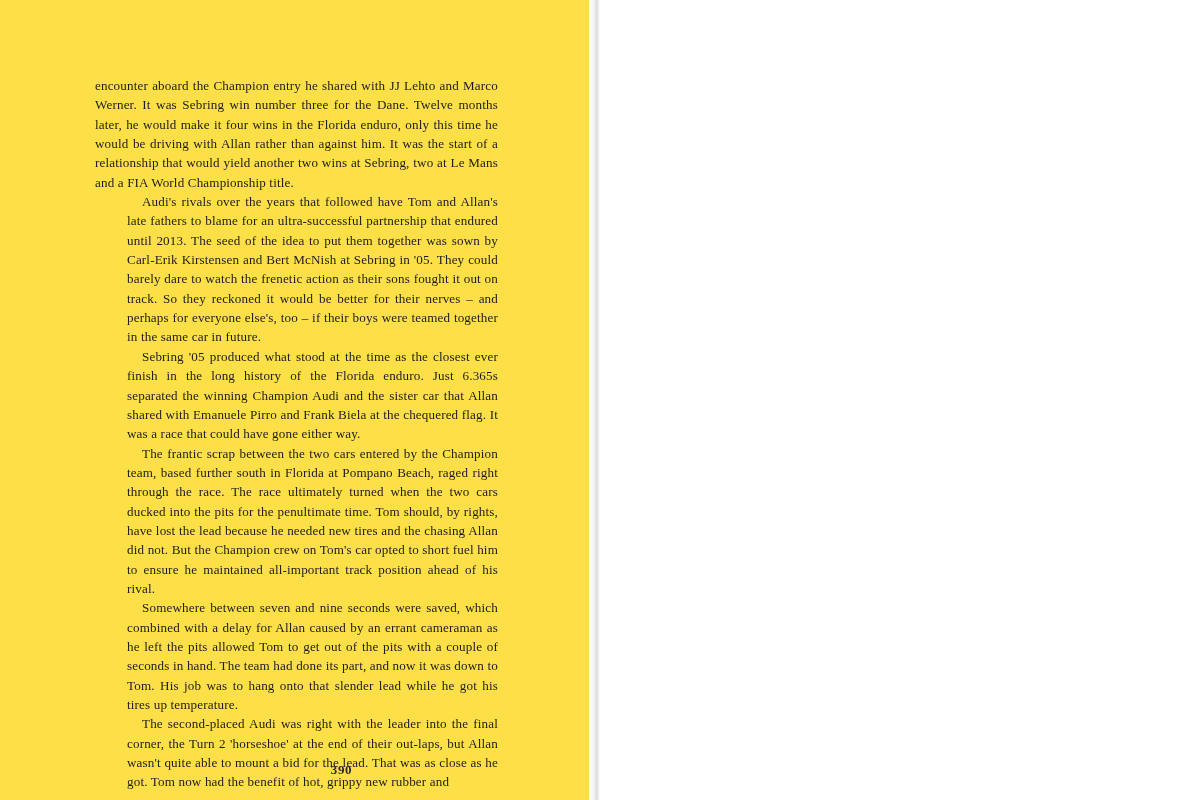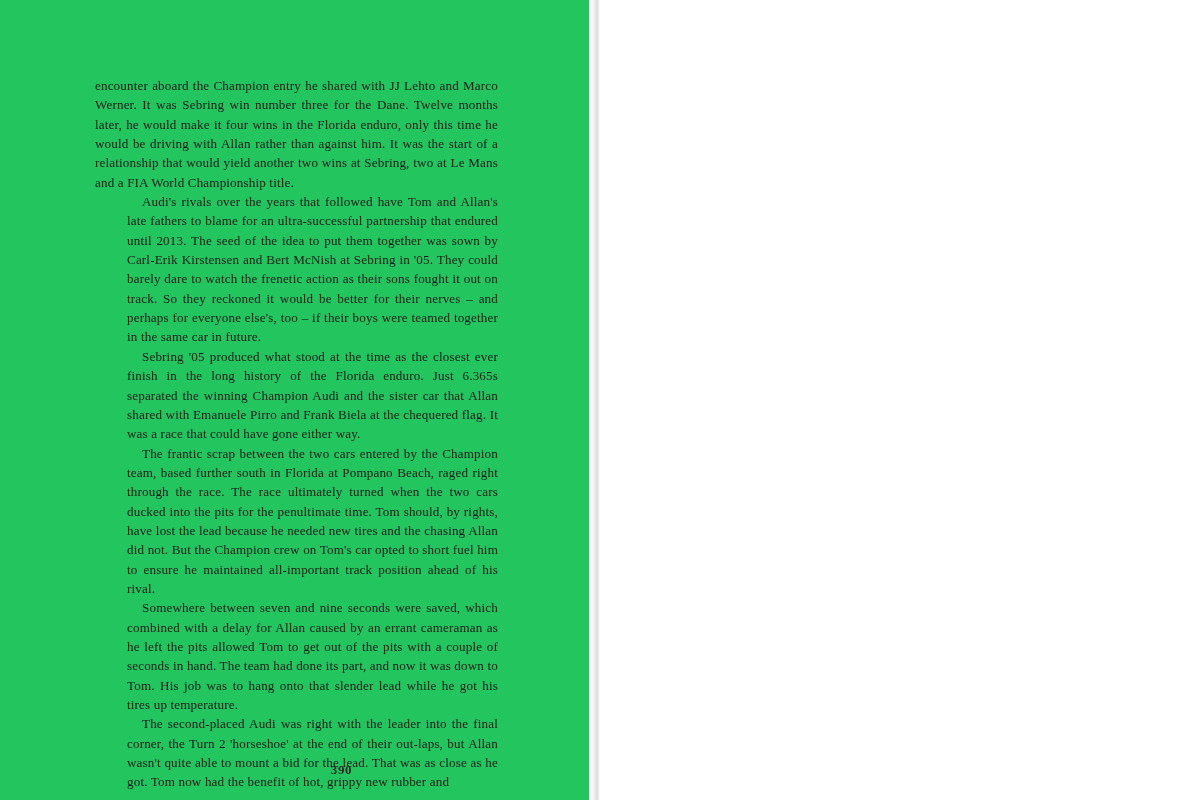--- a/index.html
+++ b/index.html
@@ -20,21 +20,21 @@
     background: #ffffff;
     display: flex;
   }
   .page {
     position: relative;
     height: 800px;
     box-sizing: border-box;
   }
   .page-left {
     width: 600px;
-    background: #22c55e;
+    background: #fde047;
   }
   .page-right {
     width: 600px;
     background: #ffffff;
   }
   .gutter {
     position: absolute;
     left: 589px;
     top: 0;
     width: 11px;

